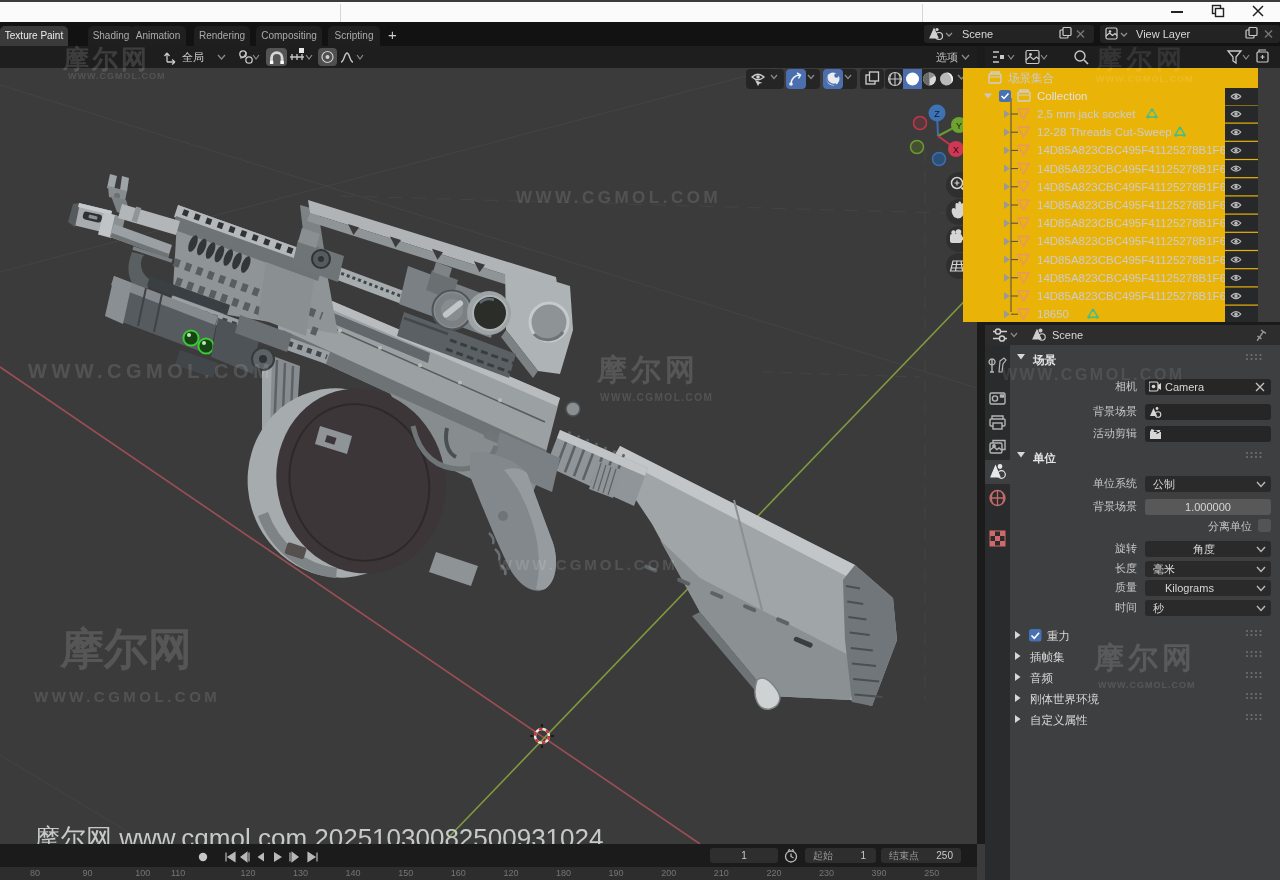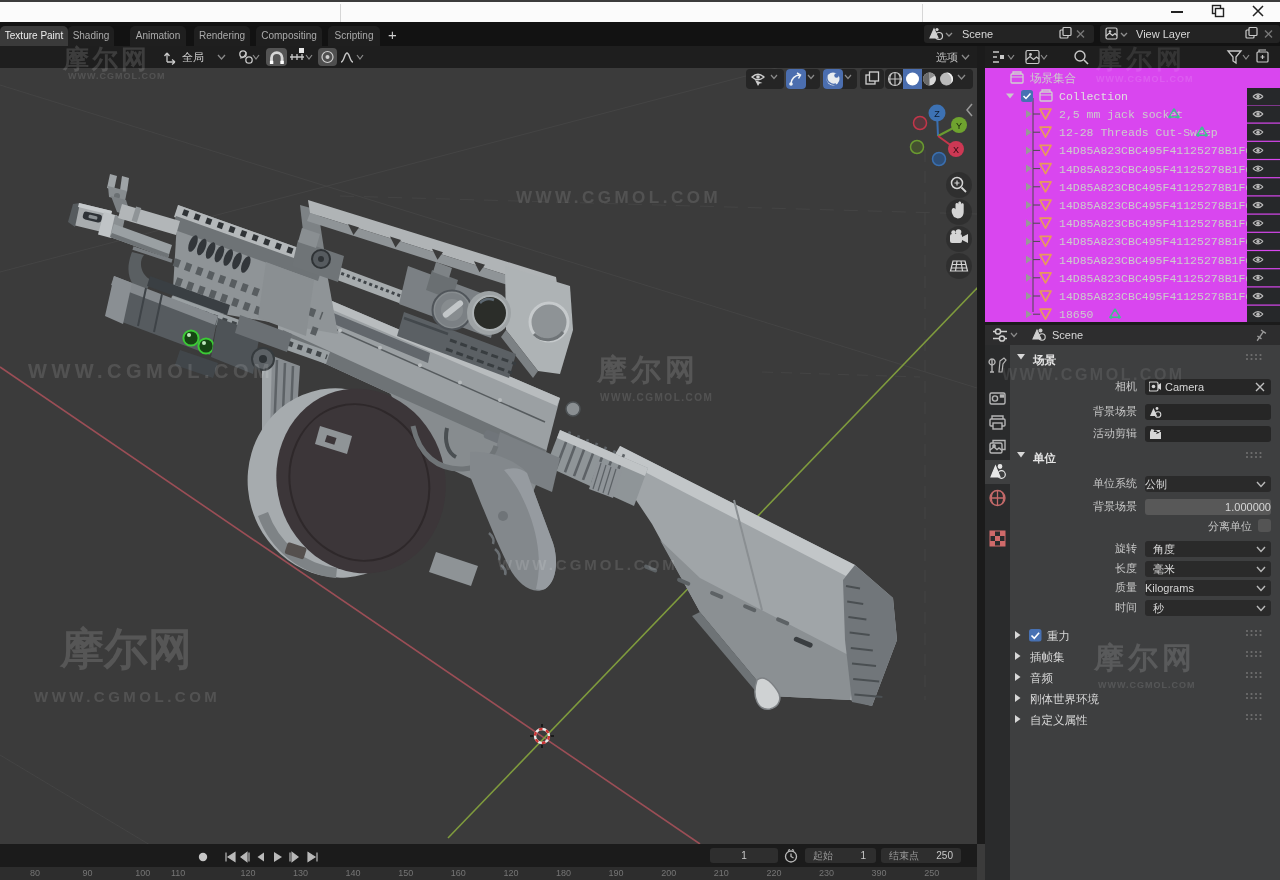--- a/index.html
+++ b/index.html
@@ -12,21 +12,21 @@
 
 #topbar { left:0; top:22px; width:1280px; height:24px; background:#121212; }
 .tab { position:absolute; top:4px; height:20px; border-radius:5px 5px 0 0; background:#1f1f1f; color:#ababab; font-size:10px; line-height:20px; text-align:center; }
 .tab.active { background:#3a3a3a; color:#ececec; }
 
 #hdr { left:0; top:46px; width:1280px; height:22px; background:#1e1e1e; }
 
 #vp { left:0; top:68px; width:977px; height:776px; background:#3b3b3b; overflow:hidden; }
 #vpsvg { position:absolute; left:0; top:-68px; }
 
-#outliner { left:985px; top:68px; width:295px; height:254px; background:#d946ef; overflow:hidden;font-family:Liberation Mono, monospace; }
+#outliner { left:963px; top:68px; width:295px; height:254px; background:#eab308; overflow:hidden; }
 #props { left:985px; top:325px; width:295px; height:555px; background:#3e3f40; overflow:hidden; }
 #vsplit { left:977px; top:46px; width:8px; height:798px; background:#1b1b1b; }
 #hsplit { left:985px; top:322px; width:295px; height:3px; background:#1b1b1b; }
 
 #tl { left:0; top:844px; width:977px; height:36px; background:#1b1b1b; }
 #ruler { position:absolute; left:0; top:23px; width:977px; height:13px; background:#2d2d2d; }
 .rnum { position:absolute; top:1px; color:#757575; font-size:9px; }
 .tfield { position:absolute; top:4px; height:15px; background:#2e2e2e; border-radius:3px; color:#c9c9c9; font-size:10px; line-height:15px; }
 
 .wm { position:absolute; color:rgba(255,255,255,0.14); font-weight:bold; white-space:nowrap; }
@@ -45,21 +45,21 @@
     <svg class="abs" style="left:1160px;top:0" width="120" height="22" viewBox="0 0 120 22">
       <rect x="11" y="9" width="12" height="2" fill="#222"></rect>
       <rect x="52.5" y="3.5" width="8" height="8" fill="none" stroke="#222" stroke-width="1.4"></rect>
       <rect x="55.5" y="6.5" width="8" height="8" fill="#fbfbfb" stroke="#222" stroke-width="1.4"></rect>
       <path d="M 93 4 L 103 14 M 103 4 L 93 14" stroke="#222" stroke-width="1.5"></path>
     </svg>
   </div>
 
   <div class="abs" id="topbar">
     <div class="tab active" style="left:0;width:68px">Texture Paint</div>
-    <div class="tab" style="left:68px;width:46px">Shading</div>
+    <div class="tab" style="left:88px;width:46px">Shading</div>
     <div class="tab" style="left:130px;width:56px">Animation</div>
     <div class="tab" style="left:194px;width:56px">Rendering</div>
     <div class="tab" style="left:256px;width:66px">Compositing</div>
     <div class="tab" style="left:328px;width:52px">Scripting</div>
     <div style="position:absolute;left:388px;top:4px;color:#cdcdcd;font-size:15px;line-height:18px">+</div>
 
     <svg style="position:absolute;left:924px;top:3px" width="356" height="18" viewBox="0 0 356 18">
       <rect x="0" y="0" width="170" height="18" rx="3" fill="#232323"></rect>
       <rect x="176" y="0" width="180" height="18" rx="3" fill="#232323"></rect>
       <g stroke="#d0d0d0" fill="none" stroke-width="1.2">
@@ -671,39 +671,39 @@
       <div class="pbox" style="top:79px;background:#262626;"><svg width="13" height="12" viewBox="0 0 13 12" style="margin:0 4px -2px 4px">
           <path d="M 1 10 L 4.5 2 L 8 10 Z" fill="#d6d6d6"></path>
           <circle cx="9" cy="8.5" r="2.8" fill="none" stroke="#d6d6d6" stroke-width="1.1"></circle>
           <circle cx="8" cy="2.5" r="1.4" fill="#d6d6d6"></circle>
         </svg></div>
       <div class="plabel" style="left:0;top:101px;width:152px">活动剪辑</div>
       <div class="pbox" style="top:101px;background:#262626;"><svg width="13" height="12" viewBox="0 0 13 12" style="margin:0 4px -2px 4px">
           <path d="M 1 4 h 11 v 7 h -11 Z M 1 4 l 1.5 -3 l 3 1 l -1.5 3 M 5.5 2 l 3 1 l -1.5 3 l 3 -1 l 1.5 -3" fill="#d6d6d6"></path>
         </svg></div>
       <div class="plabel" style="left:0;top:151px;width:152px">单位系统</div>
-      <div class="pbox" style="top:151px;background:#2a2a2a;"><span style="margin-left:0">公制</span><svg width="10" height="7" viewBox="0 0 10 7" style="position:absolute;right:5px;top:5px">
+      <div class="pbox" style="top:151px;background:#2a2a2a;"><span style="margin-left:8px">公制</span><svg width="10" height="7" viewBox="0 0 10 7" style="position:absolute;right:5px;top:5px">
           <path d="M 1 1 l 4 4.5 l 4 -4.5" fill="none" stroke="#b9b9b9" stroke-width="1.4"></path>
         </svg></div>
       <div class="plabel" style="left:0;top:174px;width:152px">背景场景</div>
       <div class="pbox" style="top:174px;background:#585858;">
-        <div style="text-align:right">1.000000</div>
+        <div style="text-align:center">1.000000</div>
       </div>
       <div class="plabel" style="left:120px;top:194px;width:147px">分离单位</div>
       <div style="position:absolute;left:273px;top:194px;width:13px;height:13px;background:#545454;border-radius:3px"></div>
       <div class="plabel" style="left:0;top:216px;width:152px">旋转</div>
-      <div class="pbox" style="top:216px;background:#2a2a2a;"><span style="margin-left:8px">角度</span><svg width="10" height="7" viewBox="0 0 10 7" style="position:absolute;right:5px;top:5px">
+      <div class="pbox" style="top:216px;background:#2a2a2a;padding-left:40px;"><span style="margin-left:8px">角度</span><svg width="10" height="7" viewBox="0 0 10 7" style="position:absolute;right:5px;top:5px">
           <path d="M 1 1 l 4 4.5 l 4 -4.5" fill="none" stroke="#b9b9b9" stroke-width="1.4"></path>
         </svg></div>
       <div class="plabel" style="left:0;top:236px;width:152px">长度</div>
       <div class="pbox" style="top:236px;background:#2a2a2a;"><span style="margin-left:8px">毫米</span><svg width="10" height="7" viewBox="0 0 10 7" style="position:absolute;right:5px;top:5px">
           <path d="M 1 1 l 4 4.5 l 4 -4.5" fill="none" stroke="#b9b9b9" stroke-width="1.4"></path>
         </svg></div>
       <div class="plabel" style="left:0;top:255px;width:152px">质量</div>
-      <div class="pbox" style="top:255px;background:#2a2a2a;"><span style="margin-left:0">Kilograms</span><svg width="10" height="7" viewBox="0 0 10 7" style="position:absolute;right:5px;top:5px">
+      <div class="pbox" style="top:255px;background:#2a2a2a;"><span style="margin-left:20px">Kilograms</span><svg width="10" height="7" viewBox="0 0 10 7" style="position:absolute;right:5px;top:5px">
           <path d="M 1 1 l 4 4.5 l 4 -4.5" fill="none" stroke="#b9b9b9" stroke-width="1.4"></path>
         </svg></div>
       <div class="plabel" style="left:0;top:275px;width:152px">时间</div>
       <div class="pbox" style="top:275px;background:#2a2a2a;"><span style="margin-left:8px">秒</span><svg width="10" height="7" viewBox="0 0 10 7" style="position:absolute;right:5px;top:5px">
           <path d="M 1 1 l 4 4.5 l 4 -4.5" fill="none" stroke="#b9b9b9" stroke-width="1.4"></path>
         </svg></div>
     </div>
 
   <div class="wmu" style="left:516px;top:188px;font-size:17px;letter-spacing:3.5px">WWW.CGMOL.COM</div>
   <div class="wmu" style="left:28px;top:360px;font-size:20px;letter-spacing:4.5px">WWW.CGMOL.COM</div>
@@ -712,20 +712,21 @@
   <div class="wm" style="left:60px;top:620px;font-size:44px;letter-spacing:0px">摩尔网</div>
   <div class="wmu" style="left:34px;top:688px;font-size:15px;letter-spacing:3.5px">WWW.CGMOL.COM</div>
   <div class="wmu" style="left:498px;top:556px;font-size:15px;letter-spacing:3px;transform:rotate(0deg)">WWW.CGMOL.COM</div>
   <div class="wm" style="left:63px;top:42px;font-size:26px;letter-spacing:3px">摩尔网</div>
   <div class="wmu" style="left:68px;top:71px;font-size:9px;letter-spacing:1px">WWW.CGMOL.COM</div>
   <div class="wm" style="left:1096px;top:42px;font-size:26px;letter-spacing:4px;color:rgba(255,255,255,0.10)">摩尔网</div>
   <div class="wmu" style="left:1096px;top:74px;font-size:9px;letter-spacing:1px">WWW.CGMOL.COM</div>
   <div class="wmu" style="left:1002px;top:366px;font-size:16px;letter-spacing:2.5px;color:rgba(255,255,255,0.09)">WWW.CGMOL.COM</div>
   <div class="wm" style="left:1094px;top:638px;font-size:30px;letter-spacing:4px">摩尔网</div>
   <div class="wmu" style="left:1098px;top:680px;font-size:9px;letter-spacing:1px">WWW.CGMOL.COM</div>
+  <div style="position:absolute;left:34px;top:821px;font-size:26px;color:#c6c9ca;white-space:nowrap">摩尔网 www.cgmol.com 20251030082500931024</div>
 
   <div class="abs" id="tl">
       <svg style="position:absolute;left:196px;top:6px" width="135" height="14" viewBox="0 0 135 14">
         <circle cx="7" cy="7" r="4.2" fill="#c6c6c6"></circle>
         <path d="M 30 2.5 v 9 M 39 2.5 l -7 4.5 l 7 4.5 Z" fill="#b9b9b9" stroke="#b9b9b9" stroke-width="1.2"></path>
         <path d="M 51 2.5 l -6 4.5 l 6 4.5 Z M 53 2.5 v 9" fill="#b9b9b9" stroke="#b9b9b9" stroke-width="1.2"></path>
         <path d="M 68 2.5 l -6.5 4.5 l 6.5 4.5 Z" fill="#b9b9b9"></path>
         <path d="M 78 2 l 8 5 l -8 5 Z" fill="#b9b9b9"></path>
         <path d="M 96 2.5 l 6 4.5 l -6 4.5 Z M 94 2.5 v 9" fill="#b9b9b9" stroke="#b9b9b9" stroke-width="1.2"></path>
         <path d="M 112 2.5 l 7 4.5 l -7 4.5 Z M 121 2.5 v 9" fill="#b9b9b9" stroke="#b9b9b9" stroke-width="1.2"></path>

